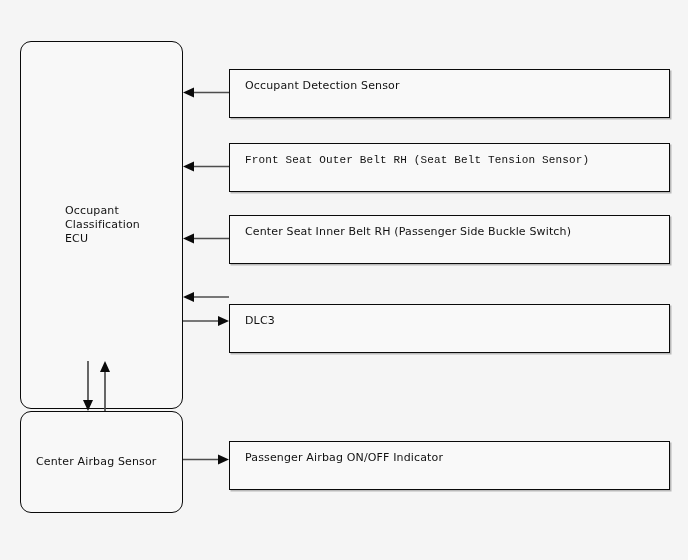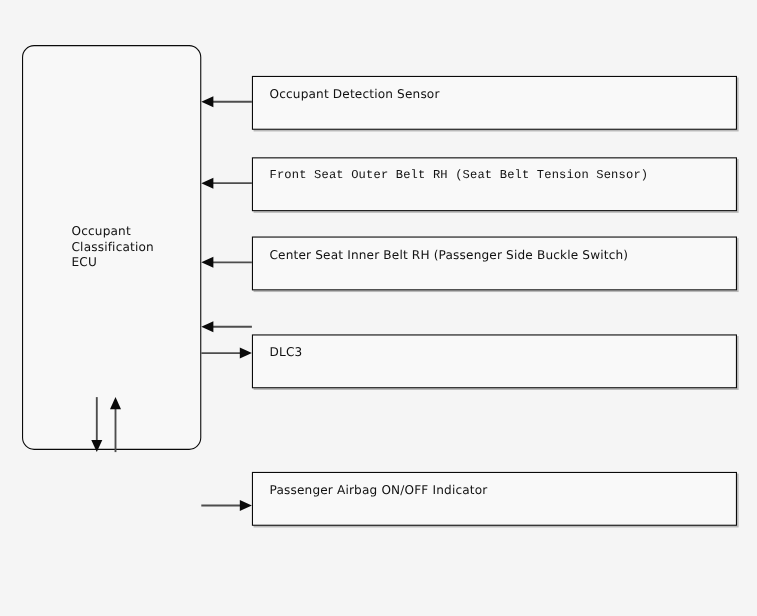--- a/index.html
+++ b/index.html
@@ -72,21 +72,21 @@
     font-size: 11px;
     line-height: 14px;
     color: #111111;
     letter-spacing: 0.15px;
     white-space: nowrap;
   }
   #rect-occupant-detection-sensor { top: 69px; }
   #rect-front-seat-outer-belt     { top: 143px; font-family: Liberation Mono, monospace; }
   #rect-front-seat-inner-belt     { top: 215px; }
   #rect-dlc3                      { top: 287px; margin-top: 17px; }
-  #rect-passenger-airbag-indicator{ top: 429px; }
+  #rect-passenger-airbag-indicator{ top: 441px; }
 
   
   #connector-layer {
     position: absolute;
     left: 0;
     top: 0;
     width: 688px;
     height: 560px;
     pointer-events: none;
   }
@@ -104,20 +104,23 @@
 <body>
 
 <div id="diagram-canvas">
 
   <div class="round-block" id="block-ecu">
     <span class="block-label">Occupant
 Classification
 ECU</span>
   </div>
 
+  <div class="round-block" id="block-center-airbag">
+    <span class="block-label">Center Airbag Sensor</span>
+  </div>
 
   <div class="rect-block" id="rect-occupant-detection-sensor">
     <span class="block-label">Occupant Detection Sensor</span>
   </div>
 
   <div class="rect-block" id="rect-front-seat-outer-belt">
     <span class="block-label">Front Seat Outer Belt RH (Seat Belt Tension Sensor)</span>
   </div>
 
   <div class="rect-block" id="rect-front-seat-inner-belt">

